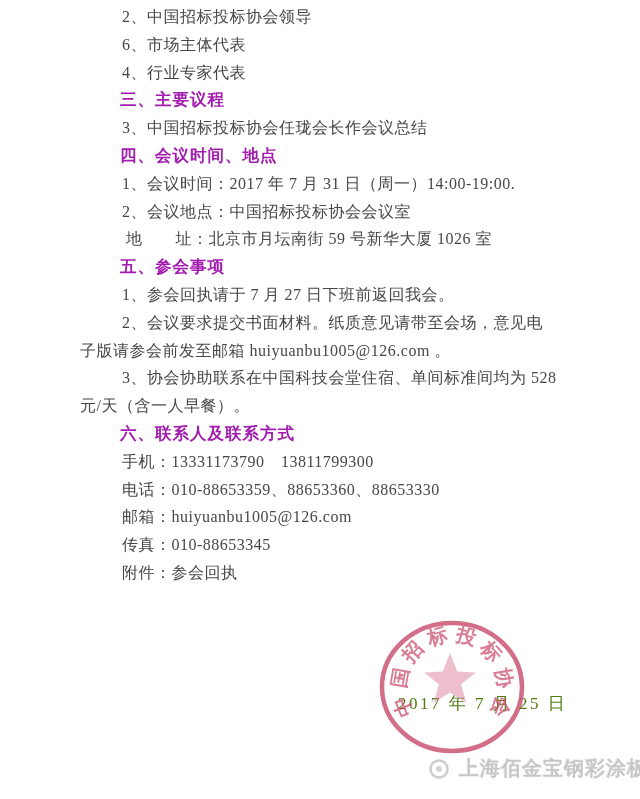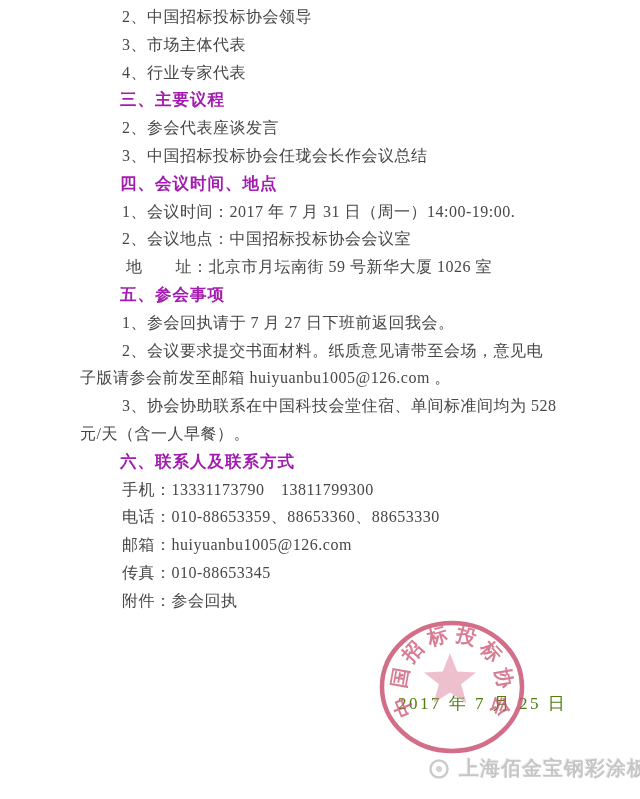--- a/index.html
+++ b/index.html
@@ -76,24 +76,23 @@
     white-space: nowrap;
   }
 </style>
 </head>
 <body>
 
 <div class="page">
 
   <div class="doc-body" id="doc-lines">
       <div class="line item">2、中国招标投标协会领导</div>
-      <div class="line item">3、市场主体代表</div>
+      <div class="line item">6、市场主体代表</div>
       <div class="line item">4、行业专家代表</div>
       <div class="line heading">三、主要议程</div>
-      <div class="line item">2、参会代表座谈发言</div>
       <div class="line item">3、中国招标投标协会任珑会长作会议总结</div>
       <div class="line heading">四、会议时间、地点</div>
       <div class="line item">1、会议时间：2017 年 7 月 31 日（周一）14:00-19:00.</div>
       <div class="line item">2、会议地点：中国招标投标协会会议室</div>
       <div class="line address">地　　址：北京市月坛南街 59 号新华大厦 1026 室</div>
       <div class="line heading">五、参会事项</div>
       <div class="line item">1、参会回执请于 7 月 27 日下班前返回我会。</div>
       <div class="line item">2、会议要求提交书面材料。纸质意见请带至会场，意见电</div>
       <div class="line flush">子版请参会前发至邮箱 huiyuanbu1005@126.com 。</div>
       <div class="line item">3、协会协助联系在中国科技会堂住宿、单间标准间均为 528</div>

